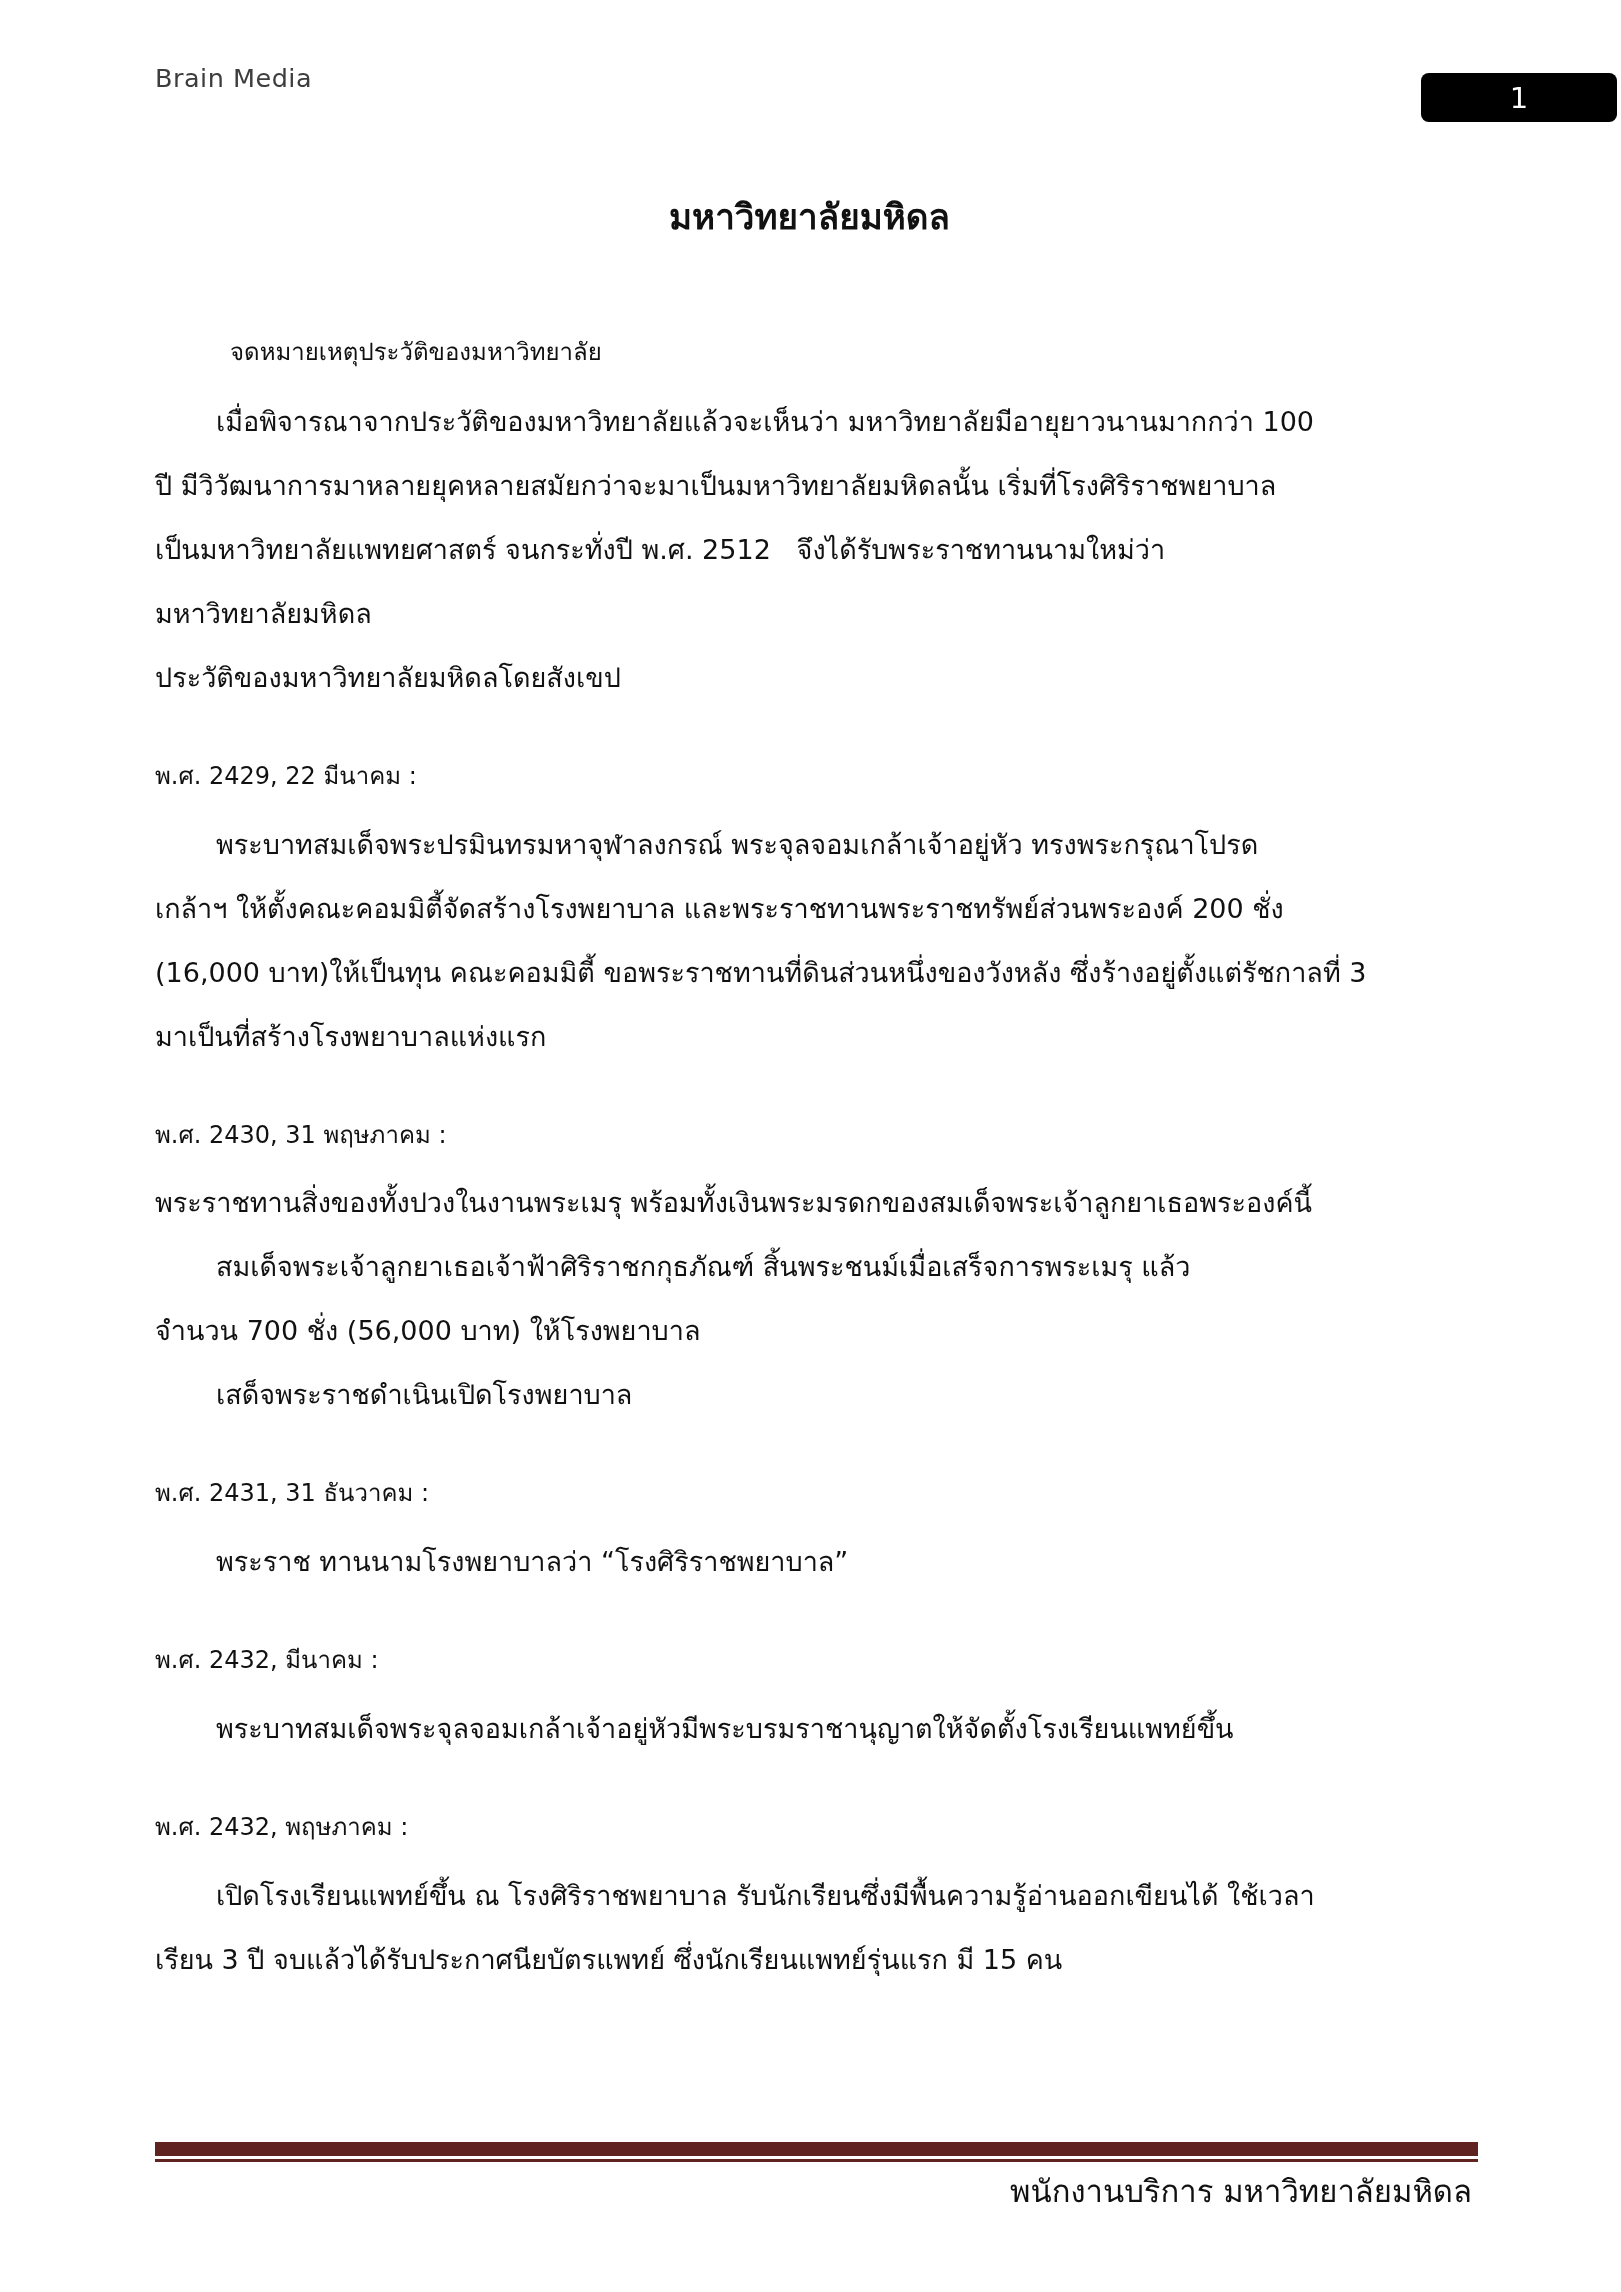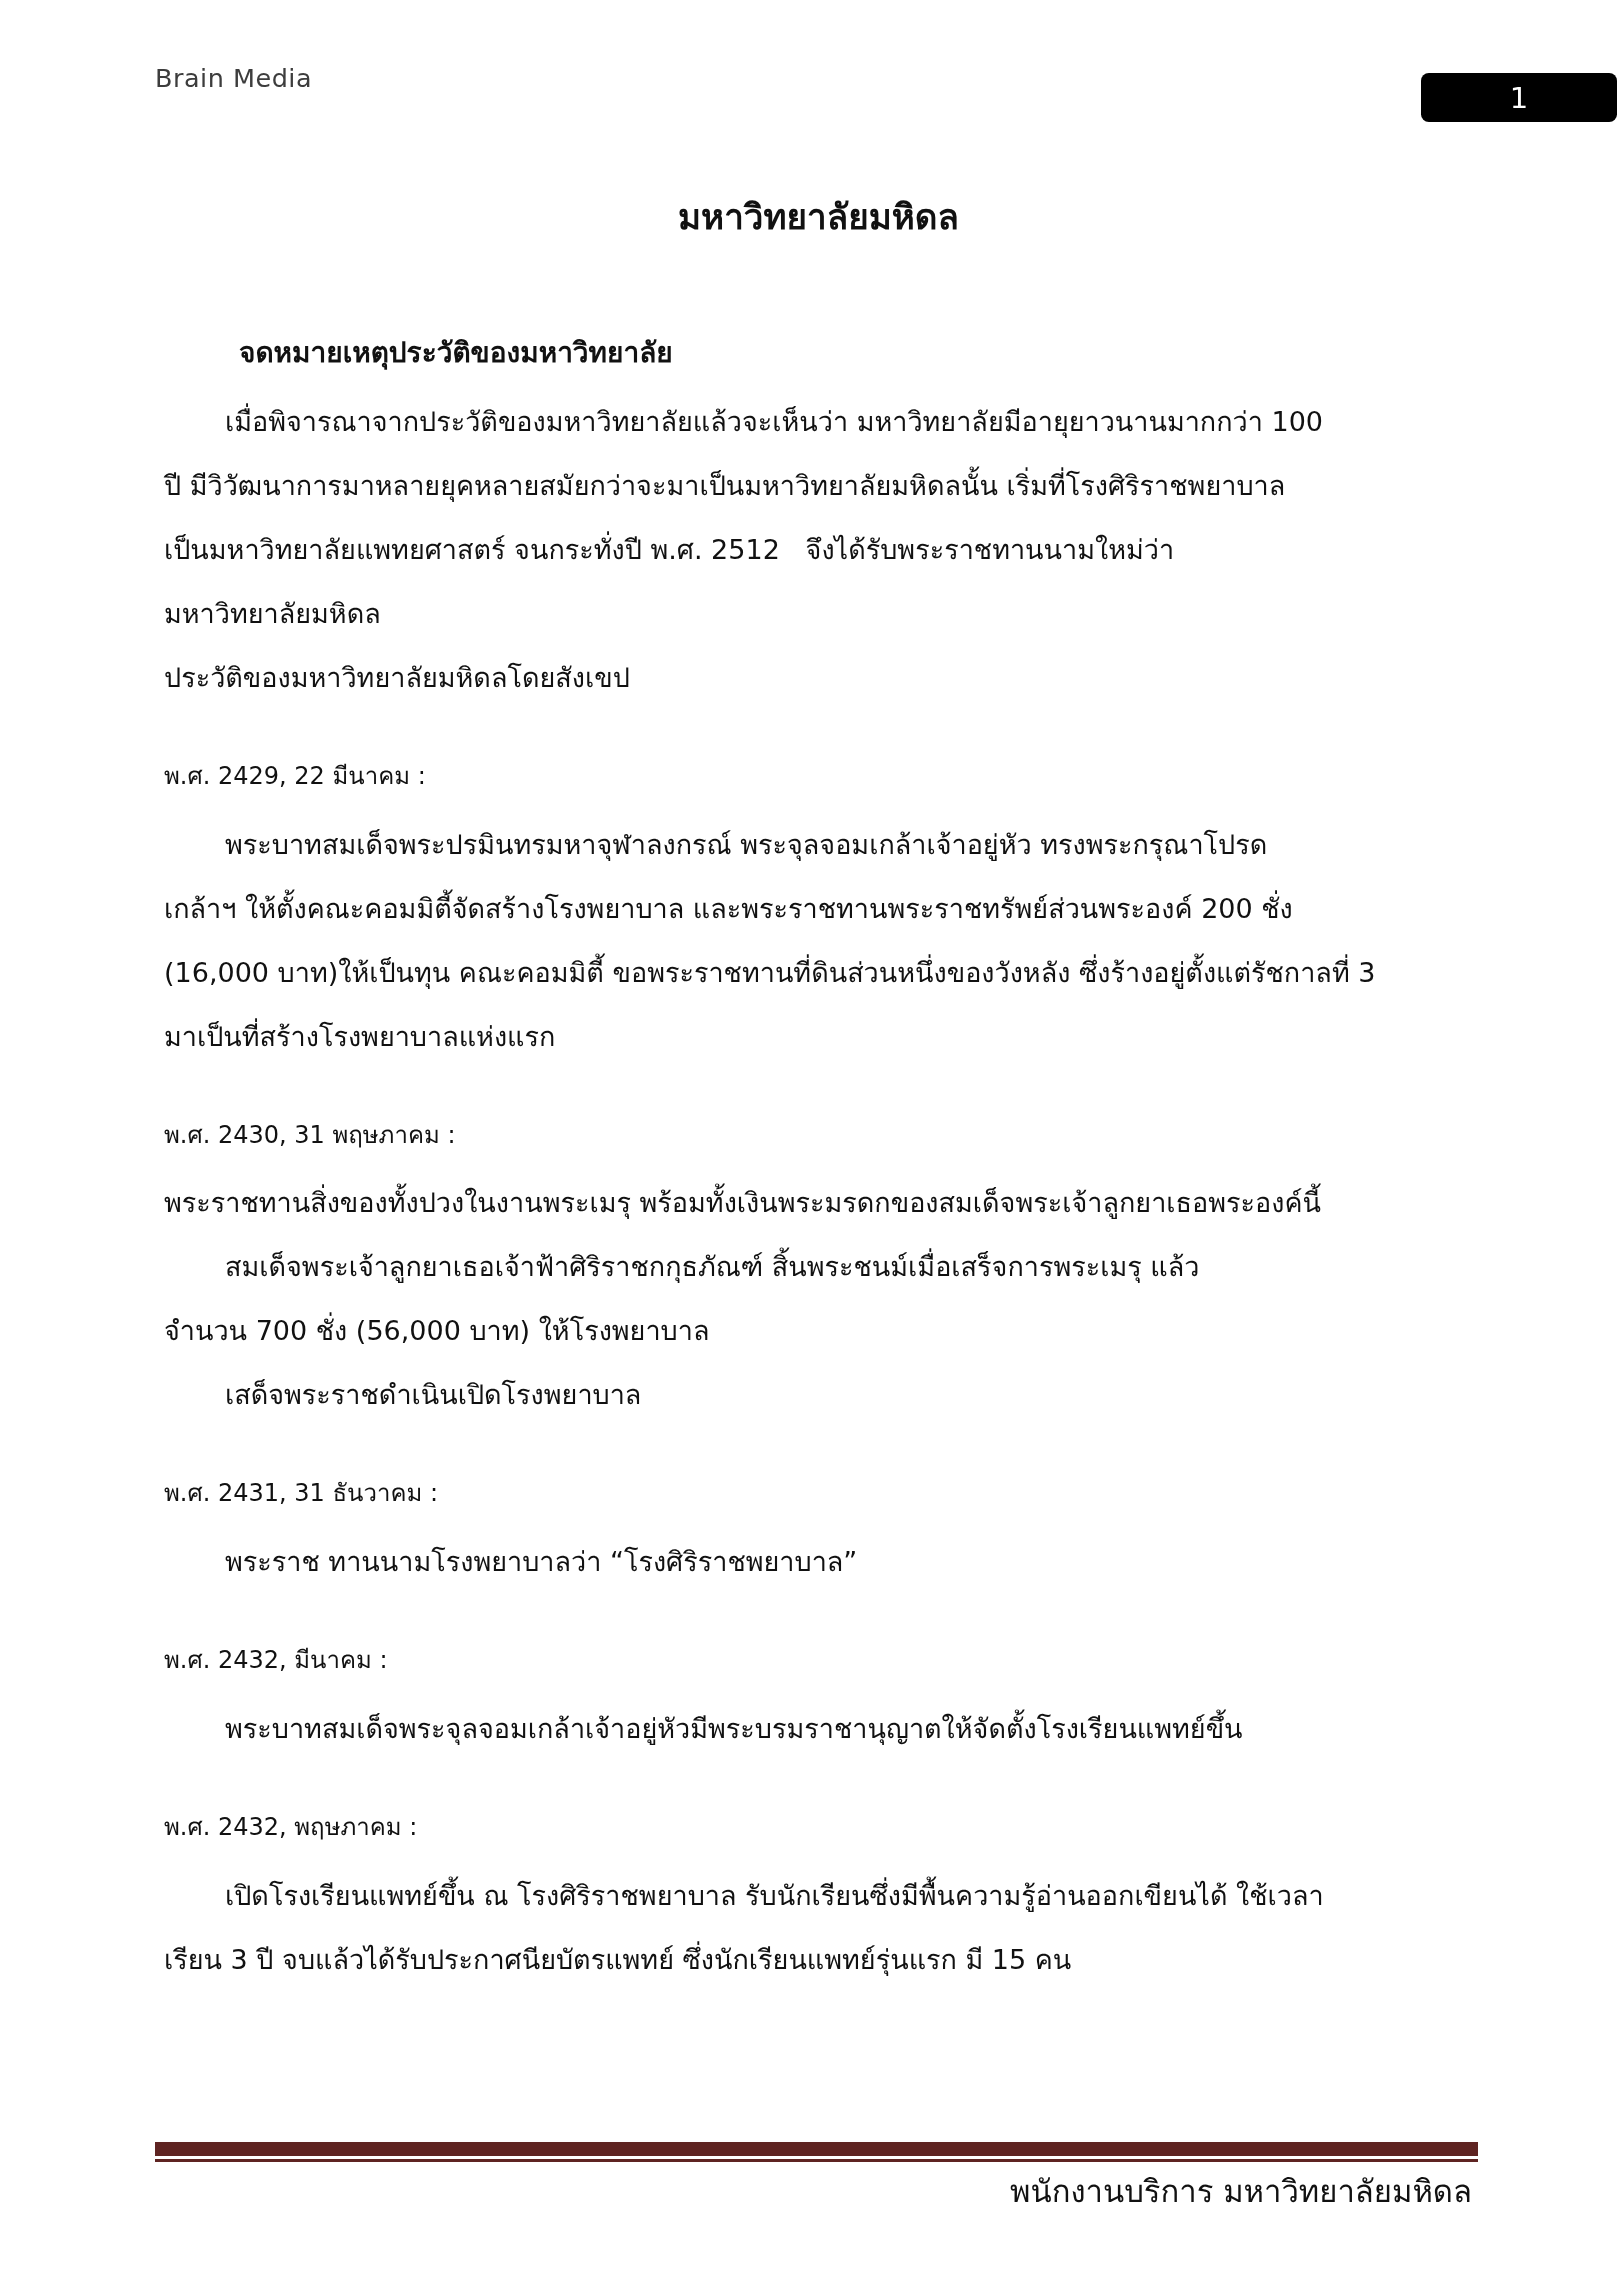--- a/index.html
+++ b/index.html
@@ -31,37 +31,37 @@
     background: #000000;
     border-radius: 7.8px;
     color: #ffffff;
     font-size: 29px;
     display: flex;
     align-items: center;
     justify-content: center;
   }
   .content {
     position: absolute;
-    left: 164px;
+    left: 155px;
     top: 92px;
     width: 1309px;
   }
   .doc-title {
     margin: 102px 0 0 0;
     text-align: center;
     font-size: 35px;
     font-weight: bold;
     line-height: 47px;
     white-space: pre;
   }
   .intro-heading {
     margin: 84px 0 9.8px 0;
     padding-left: 75px;
-    font-size: 28px;
-    font-weight: bold;
+    font-size: 24px;
+    font-weight: normal;
     line-height: 55px;
     white-space: pre;
   }
   .section-heading {
     margin: 39px 0 9.8px 0;
     font-size: 24px;
     font-weight: normal;
     line-height: 54px;
     white-space: pre;
   }

